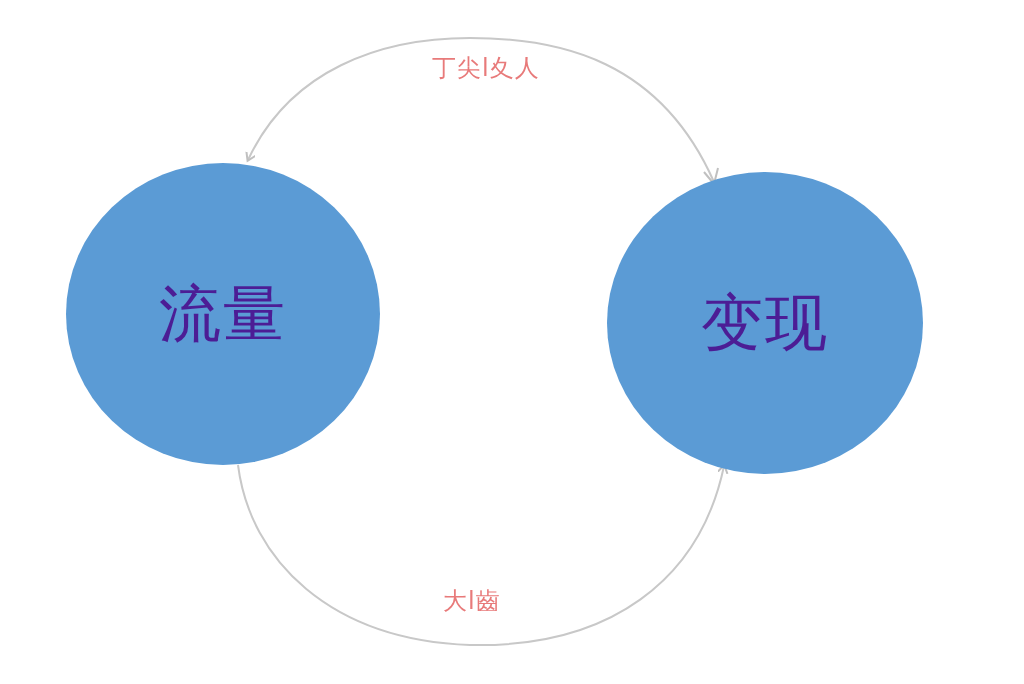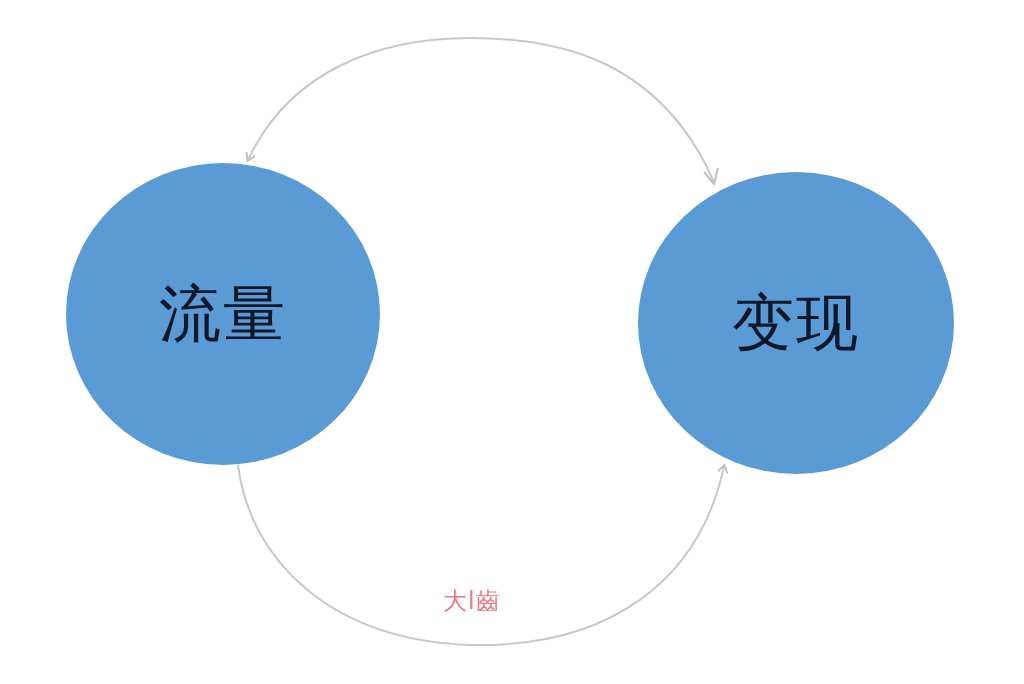--- a/index.html
+++ b/index.html
@@ -1,24 +1,24 @@
 <!DOCTYPE html>
 <html><head>
   <meta charset="utf-8">
   <style>
     html, body { margin: 0; padding: 0; background: #ffffff; }
     body { width: 1024px; height: 684px; position: relative; overflow: hidden;
            font-family: "DejaVu Serif", "Liberation Serif", serif; }
     .canvas { position: absolute; left: 0; top: 0; width: 1024px; height: 684px; }
     .node { position: absolute; border-radius: 50%; background: #5b9bd5;
             display: flex; align-items: center; justify-content: center; }
-    .node-label { color: #0f172a; font-size: 62px; letter-spacing: 2px;
+    .node-label { color: #4c1d95; font-size: 62px; letter-spacing: 2px;
                   font-family: "DejaVu Serif", "Liberation Serif", serif; font-weight: normal; }
     #node-left { left: 66px; top: 163px; width: 314px; height: 302px; }
-    #node-right { left: 638px; top: 172px; width: 316px; height: 302px; }
+    #node-right { left: 607px; top: 172px; width: 316px; height: 302px; }
     .edge-label { position: absolute; color: #e87a7a; font-size: 24px;
                   font-family: "DejaVu Sans", "Liberation Sans", sans-serif; letter-spacing: 1px; }
     #label-top { left: 432px; top: 52px; }
     #label-bottom { left: 443px; top: 585px; }
     svg.edges { position: absolute; left: 0; top: 0; }
   </style>
 </head>
 <body>
 
 <div class="canvas">
@@ -37,14 +37,15 @@
   </svg>
 
   <div id="node-left" class="node">
     <span class="node-label">流量</span>
   </div>
 
   <div id="node-right" class="node">
     <span class="node-label">变现</span>
   </div>
 
+  <div id="label-top" class="edge-label">丁尖l夊人</div>
   <div id="label-bottom" class="edge-label">大l齒</div>
 </div>
 
 </body></html>

